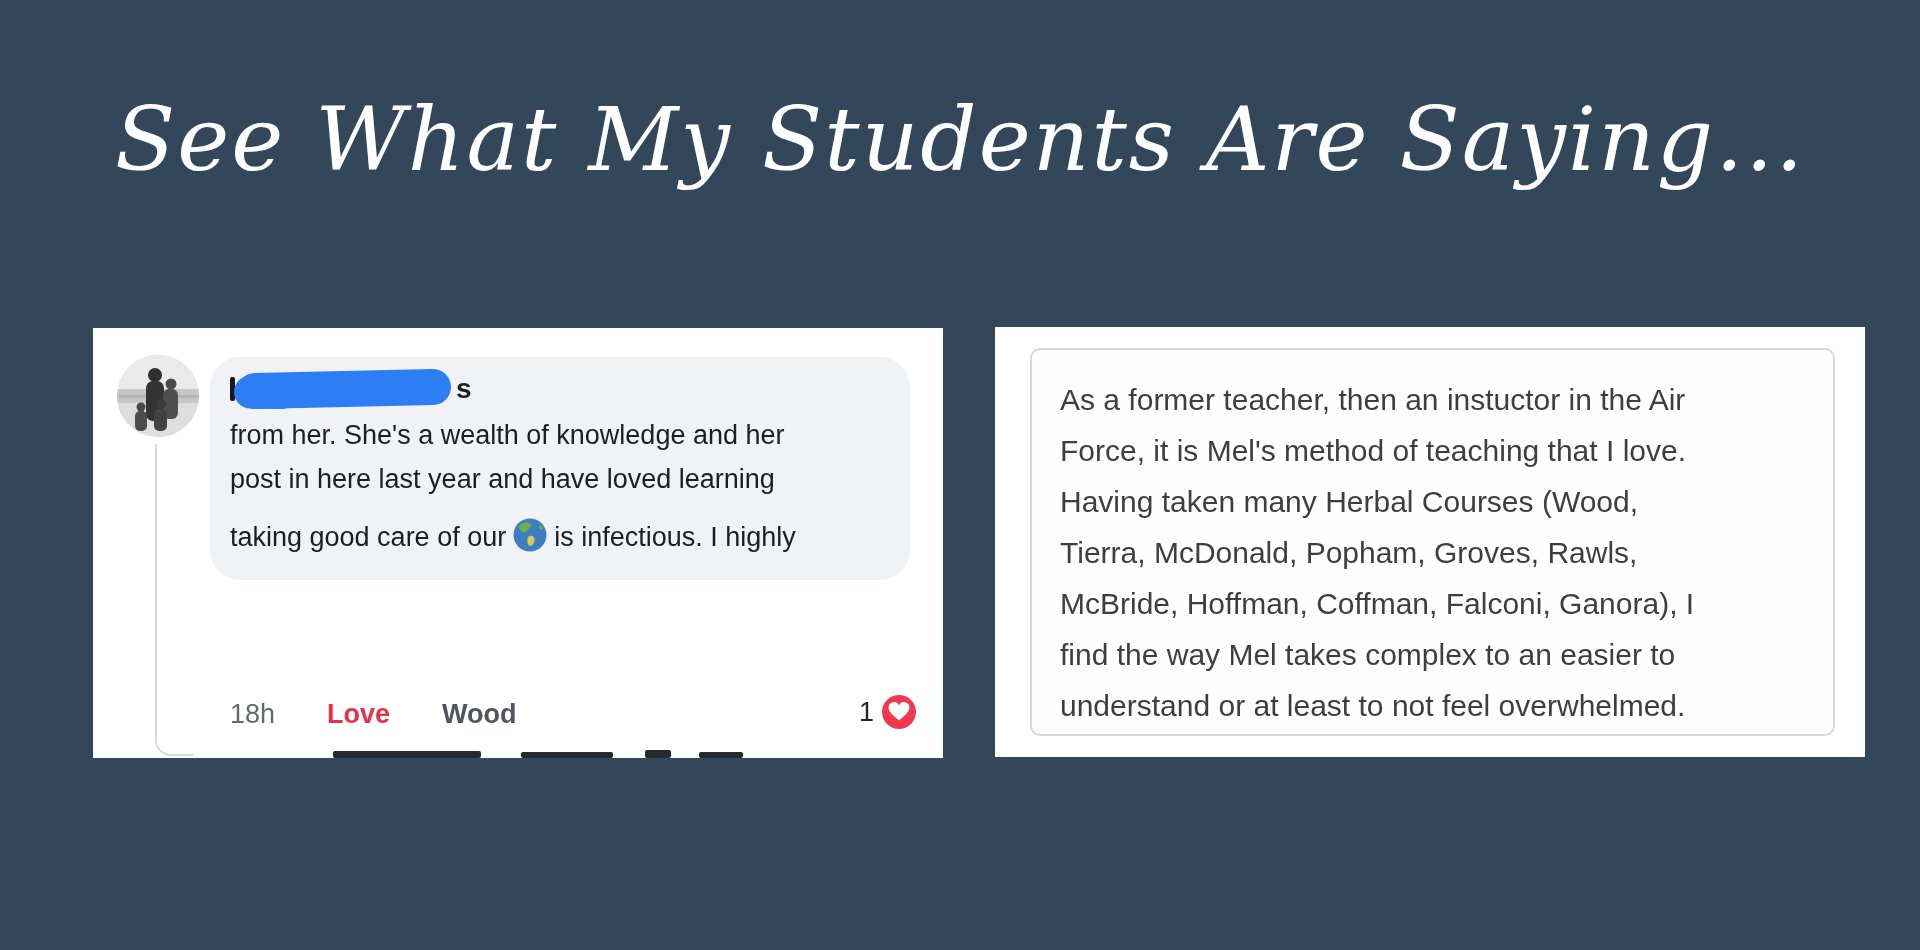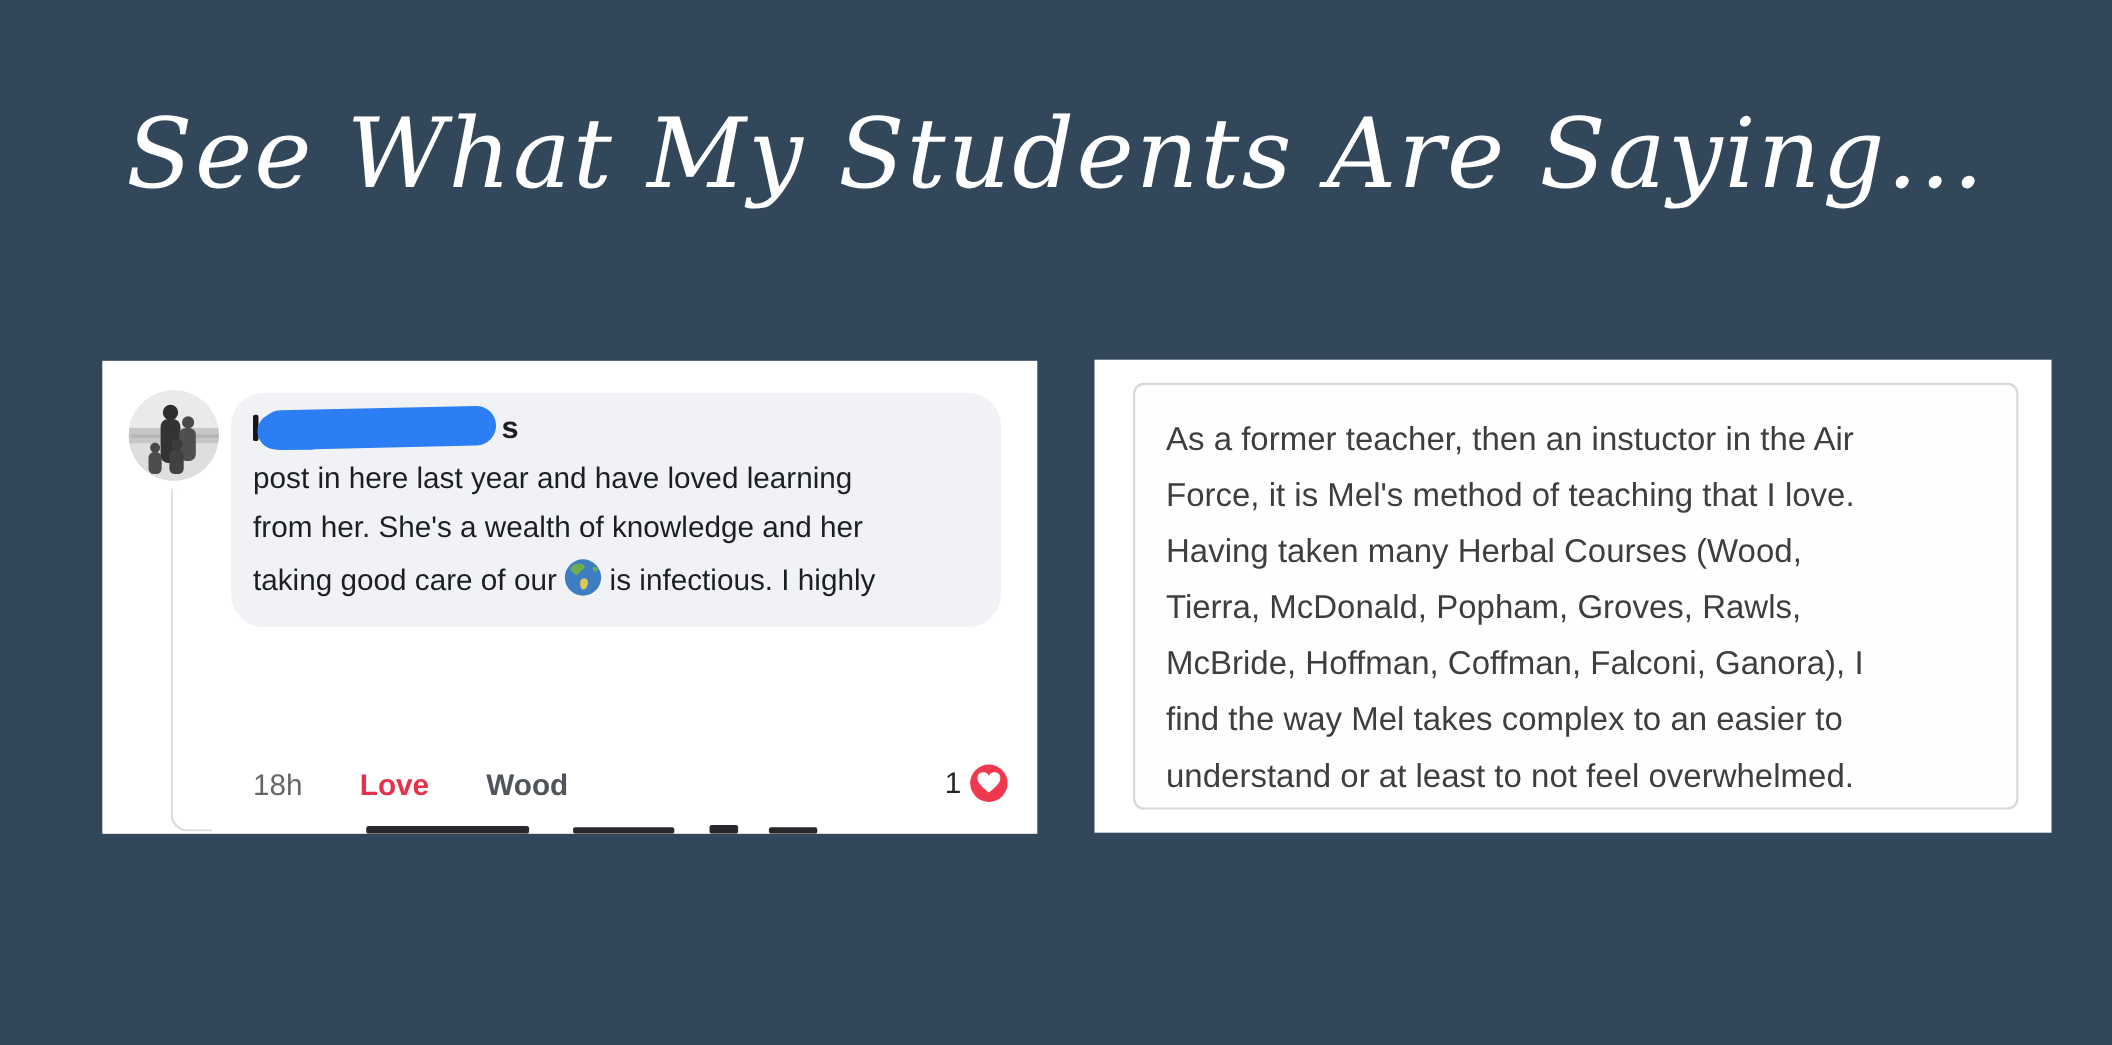--- a/index.html
+++ b/index.html
@@ -72,21 +72,21 @@
     background:var(--scribble-blue);border-radius:17px;transform:rotate(2deg);
   }
   .name-tail{
     position:absolute;left:226px;top:4px;
     font-size:28px;font-weight:600;color:var(--comment-black);
   }
   .comment-line{
     font-size:27px;line-height:44px;color:var(--comment-black);
     white-space:pre;
   }
-  .comment-line.spaced{margin-top:4px;}
+  .comment-line.spaced{margin-top:14px;}
   .inline-emoji{display:inline-block;vertical-align:-7px;margin:0 6px;}
   .meta-row{
     position:absolute;left:137px;top:371px;
     display:flex;align-items:center;gap:52px;
     font-size:27px;
   }
   .meta-time{color:var(--meta-gray);}
   .meta-love{color:var(--love-red);font-weight:600;cursor:pointer;}
   .meta-reply{color:var(--reply-dark);font-weight:600;cursor:pointer;}
   .reaction{
@@ -149,22 +149,22 @@
     </div>
 
     <div class="thread-line"></div>
 
     <div class="bubble">
       <div class="name-row">
         <div class="name-fragment"></div>
         <div class="scribble"></div>
         <span class="name-tail">s</span>
       </div>
+      <div class="comment-line">from her. She's a wealth of knowledge and her</div>
       <div class="comment-line">post in here last year and have loved learning</div>
-      <div class="comment-line">from her. She's a wealth of knowledge and her</div>
       <div class="comment-line spaced"><span>taking good care of our</span><span class="inline-emoji"><svg width="36" height="36" viewBox="0 0 36 36">
           <circle cx="18" cy="18" r="16.5" fill="#3D7EC2"></circle>
           <path d="M7 9 C9.5 4.8 17 4.2 19 7.2 C20.8 9.8 16.8 10.8 15.2 13.4 C13.6 16 11.2 16.4 9.6 14.2 C8.2 12.2 5.6 11.2 7 9 Z" fill="#6FAE4E"></path>
           <path d="M16.5 19.5 C19.5 17.6 23 19.2 22.5 23.2 C22 27.4 19.2 30 17.2 28.4 C15.2 26.8 14.6 21.4 16.5 19.5 Z" fill="#D8C85A"></path>
           <path d="M27.5 8.5 C29.5 7.6 31.6 9.2 31 11.2 C30.4 13.2 27.8 12.8 27.2 11.2 C26.8 10 26.6 9 27.5 8.5 Z" fill="#6FAE4E"></path>
         </svg></span><span>is infectious. I highly</span></div>
     </div>
 
     <div class="meta-row">
       <span class="meta-time">18h</span>

